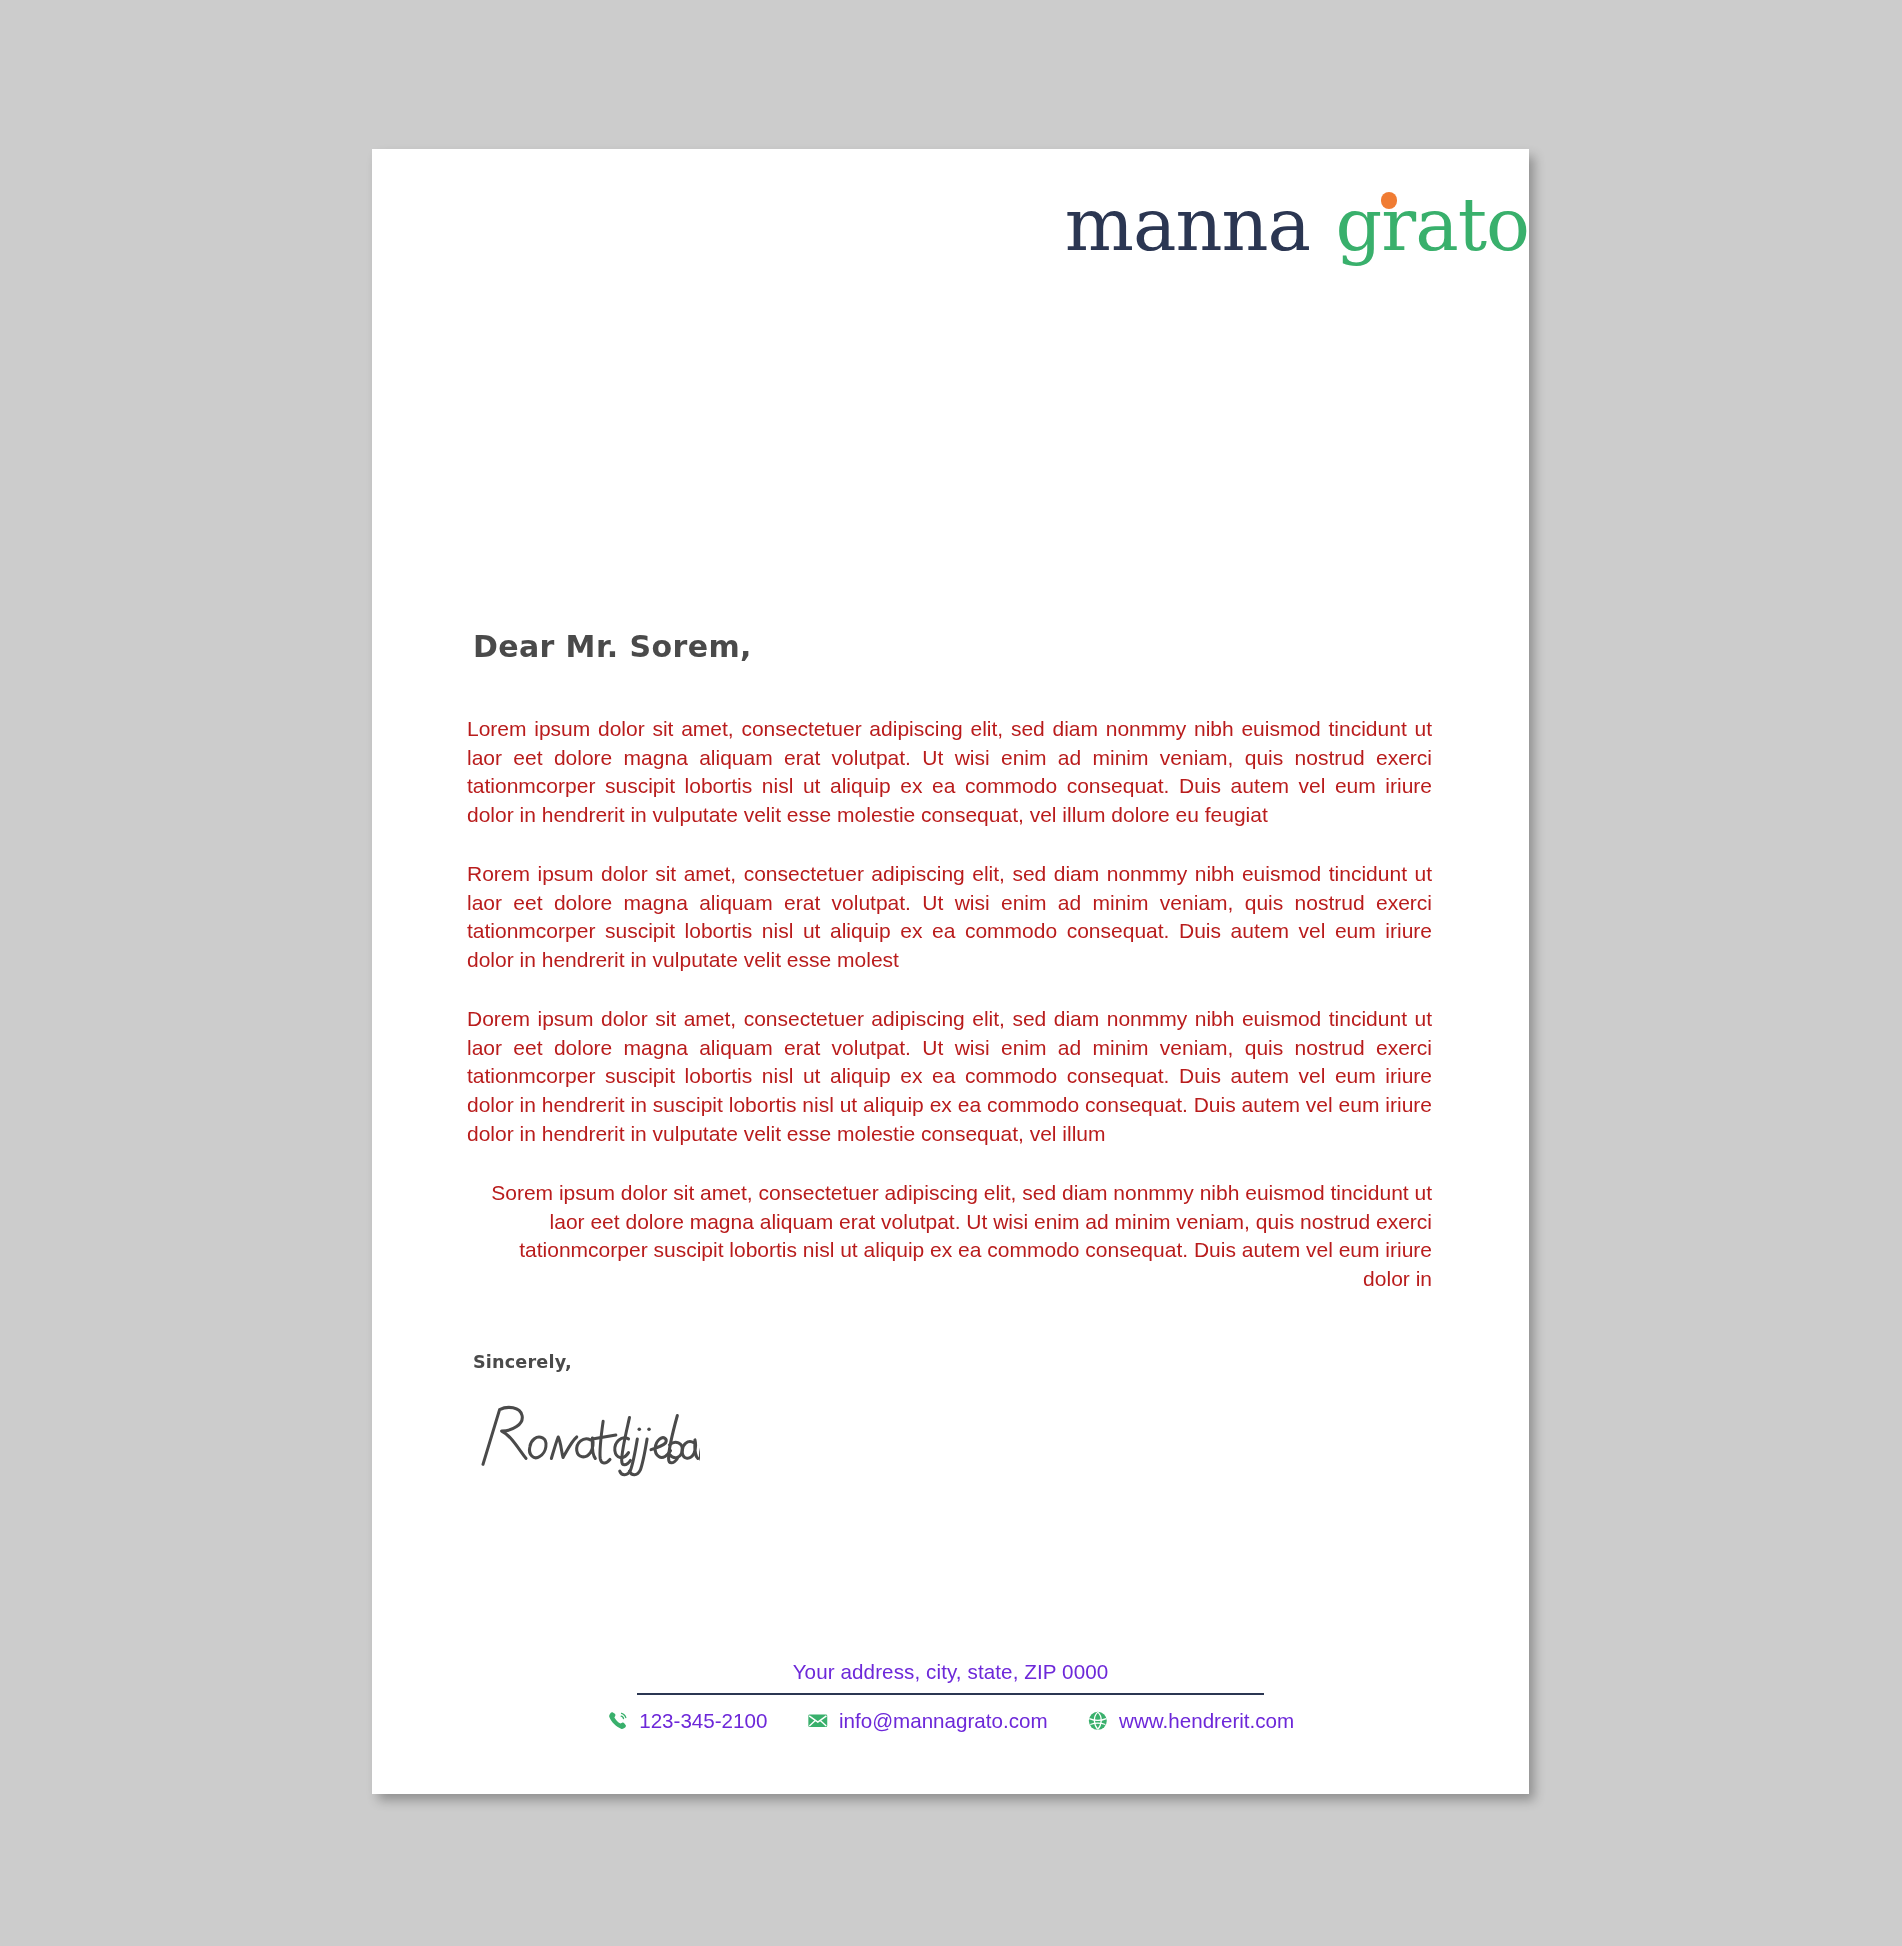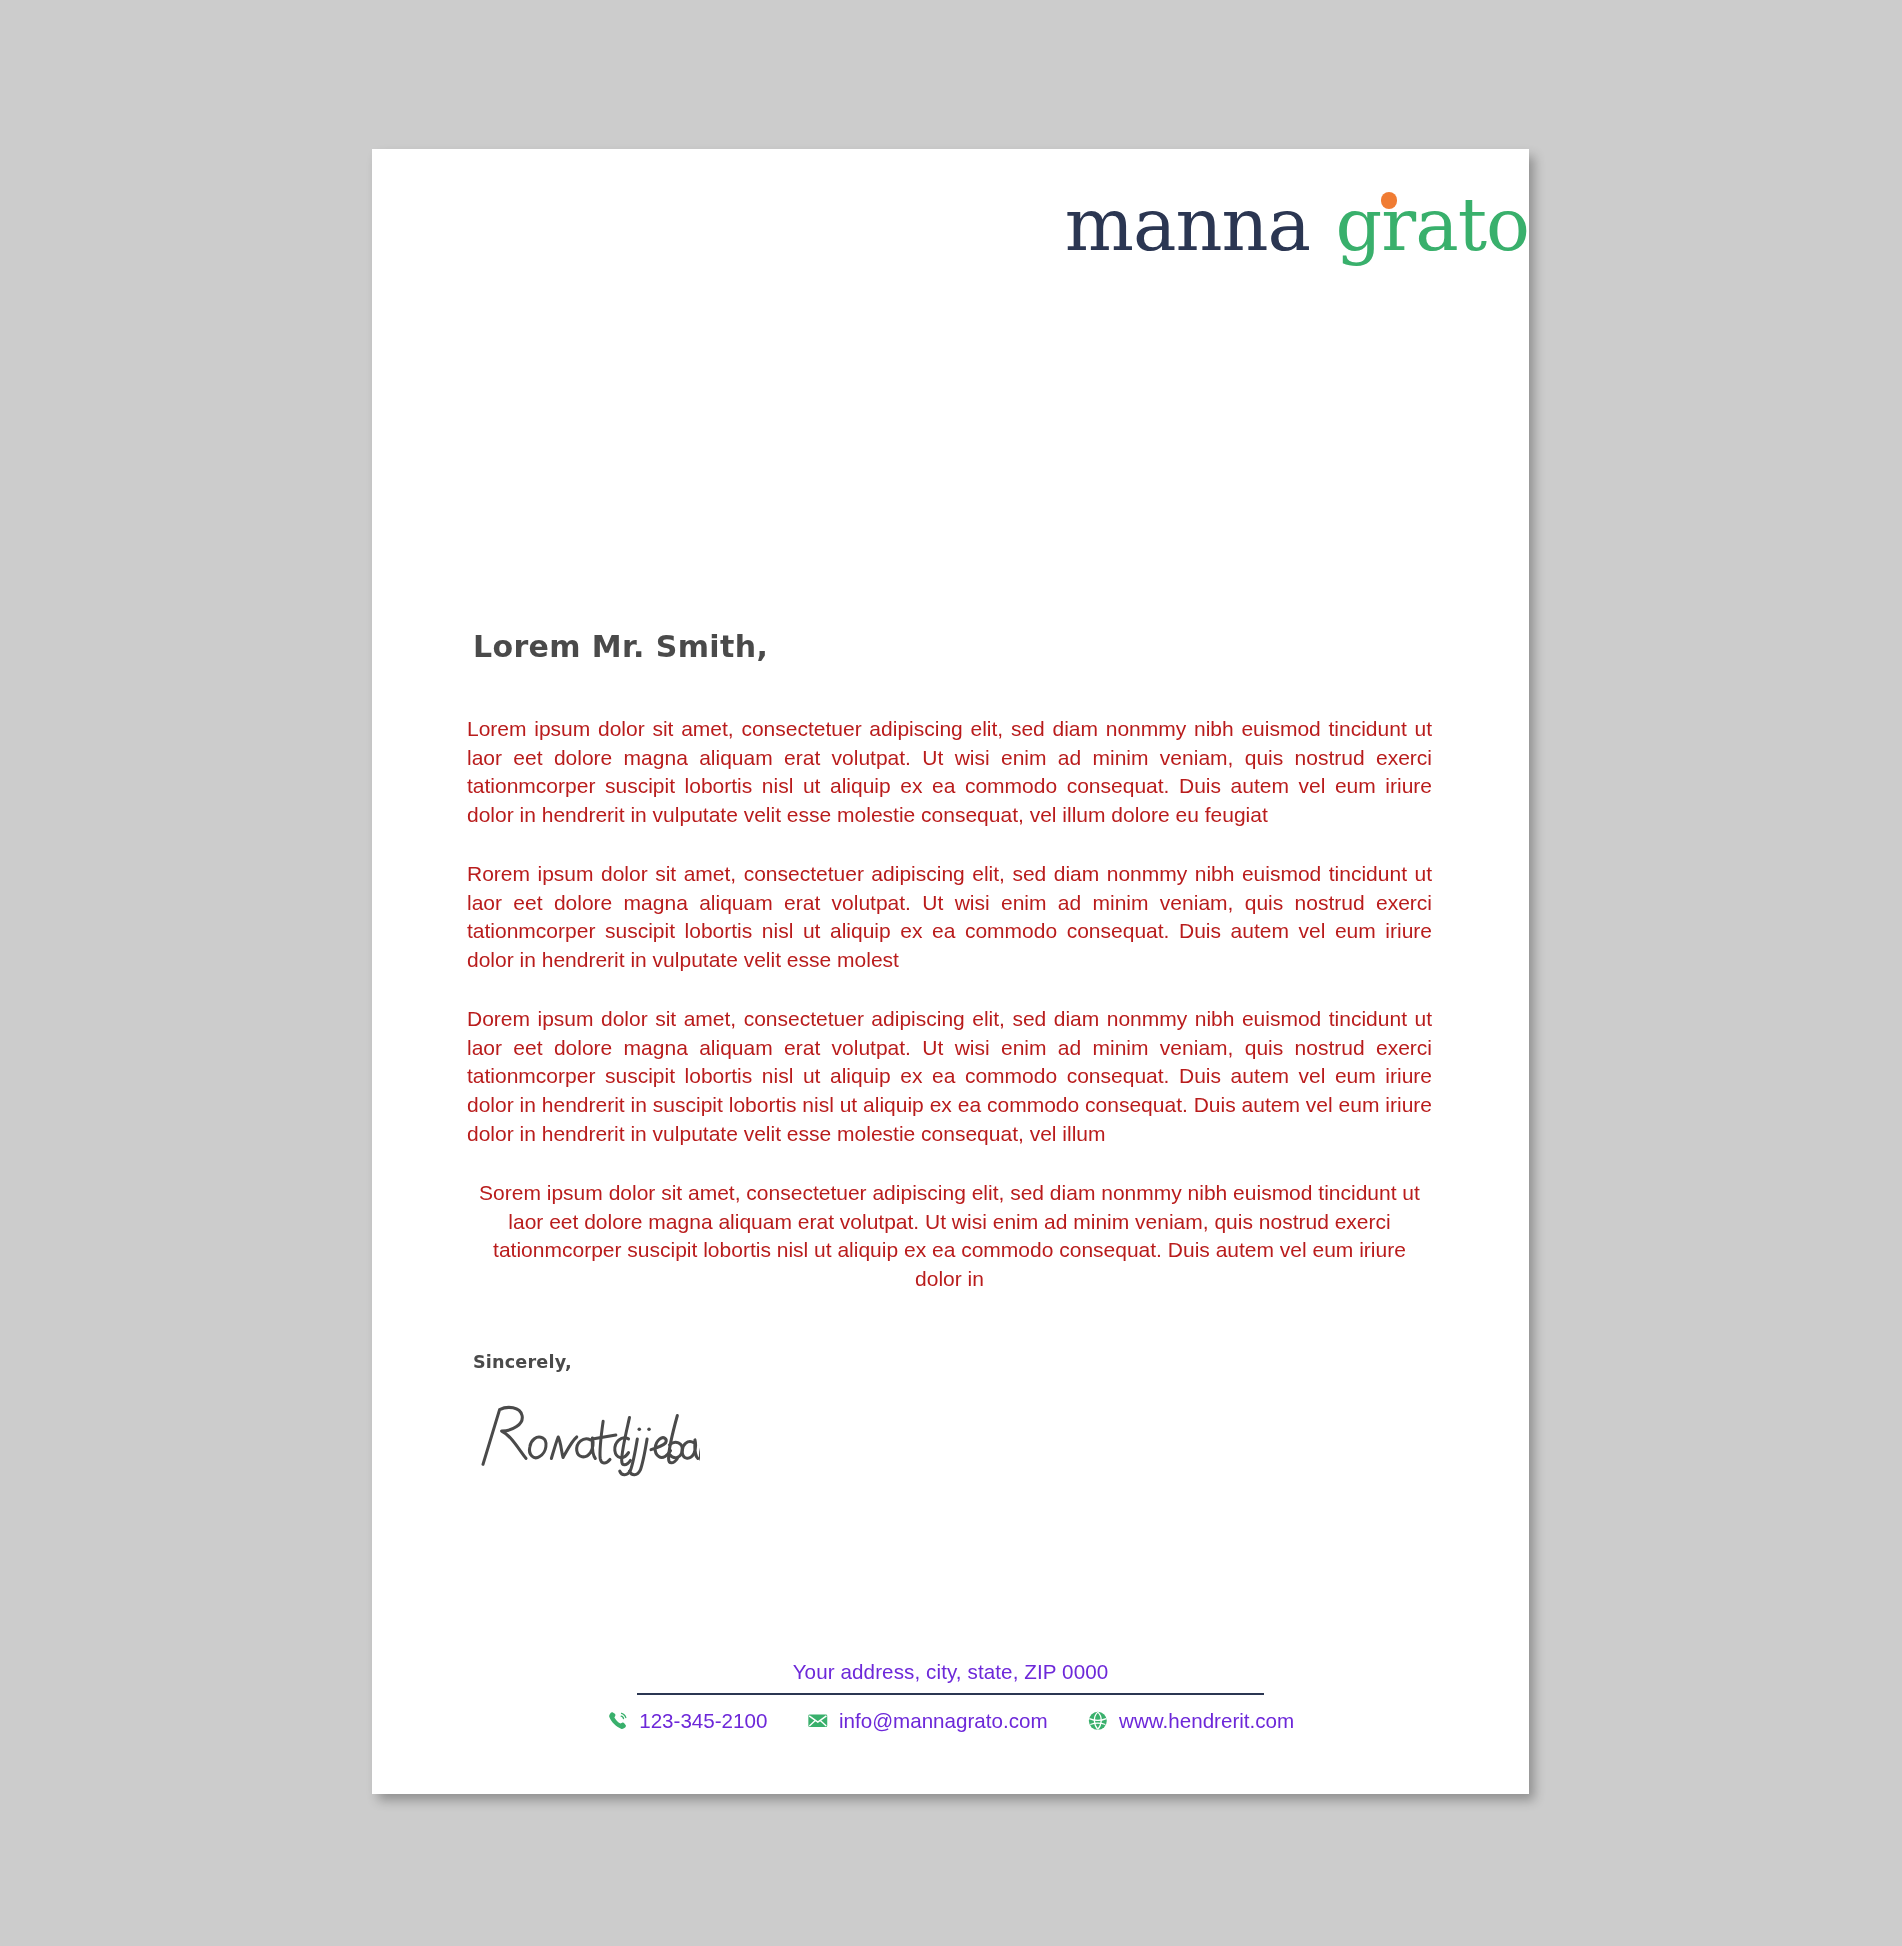--- a/index.html
+++ b/index.html
@@ -80,21 +80,21 @@
   .para {
     font-family: "Liberation Sans", sans-serif;
     font-size: 21px;
     line-height: 1.36;
     color: #b91c1c;
     text-align: justify;
     margin: 0 0 31px 0;
     hyphens: none;
   }
   .para:last-of-type { margin-bottom: 0; }
-  .para.nojust { text-align: center; }
+  .para.nojust { text-align: right; }
 
   #signoff {
     font-family: "DejaVu Sans", "Liberation Sans", sans-serif;
     font-size: 17.6px;
     font-weight: bold;
     color: #4a4a4a;
     letter-spacing: 0.2px;
     margin: 59px 0 0 5.9px;
   }
   #signature {
@@ -149,21 +149,21 @@
 <body>
 
 <div id="page">
 
   <div id="logo-block">
     <span class="logo-word logo-dark">manna</span><span class="logo-word logo-green"><span class="logo-dot"></span><span>grato</span></span>
   </div>
 
   <div id="letter">
 
-    <div id="greeting">Lorem Mr. Smith,</div>
+    <div id="greeting">Dear Mr. Sorem,</div>
 
     <p class="para">Lorem ipsum dolor sit amet, consectetuer adipiscing elit, sed diam nonmmy nibh euismod tincidunt ut laor eet dolore magna aliquam erat volutpat. Ut wisi enim ad minim veniam, quis nostrud exerci tationmcorper suscipit lobortis nisl ut aliquip ex ea commodo consequat. Duis autem vel eum iriure dolor in hendrerit in vulputate velit esse molestie consequat, vel illum dolore eu feugiat</p>
     <p class="para">Rorem ipsum dolor sit amet, consectetuer adipiscing elit, sed diam nonmmy nibh euismod tincidunt ut laor eet dolore magna aliquam erat volutpat. Ut wisi enim ad minim veniam, quis nostrud exerci tationmcorper suscipit lobortis nisl ut aliquip ex ea commodo consequat. Duis autem vel eum iriure dolor in hendrerit in vulputate velit esse molest</p>
     <p class="para">Dorem ipsum dolor sit amet, consectetuer adipiscing elit, sed diam nonmmy nibh euismod tincidunt ut laor eet dolore magna aliquam erat volutpat. Ut wisi enim ad minim veniam, quis nostrud exerci tationmcorper suscipit lobortis nisl ut aliquip ex ea commodo consequat. Duis autem vel eum iriure dolor in hendrerit in suscipit lobortis nisl ut aliquip ex ea commodo consequat. Duis autem vel eum iriure dolor in hendrerit in vulputate velit esse molestie consequat, vel illum</p>
     <p class="para nojust">Sorem ipsum dolor sit amet, consectetuer adipiscing elit, sed diam nonmmy nibh euismod tincidunt ut laor eet dolore magna aliquam erat volutpat. Ut wisi enim ad minim veniam, quis nostrud exerci tationmcorper suscipit lobortis nisl ut aliquip ex ea commodo consequat. Duis autem vel eum iriure dolor in</p>
 
     <div id="signoff">Sincerely,</div>
 
     <div id="signature">
       <svg width="225" height="84" viewBox="0 0 230 86" fill="none" stroke="#4a4a4a" stroke-width="3.1" stroke-linecap="round" stroke-linejoin="round">

